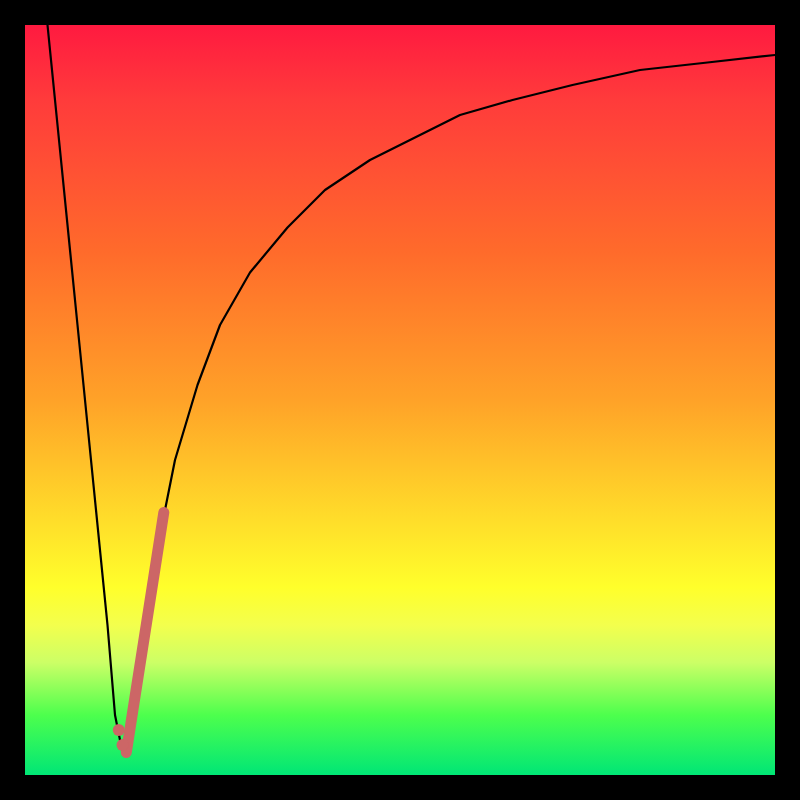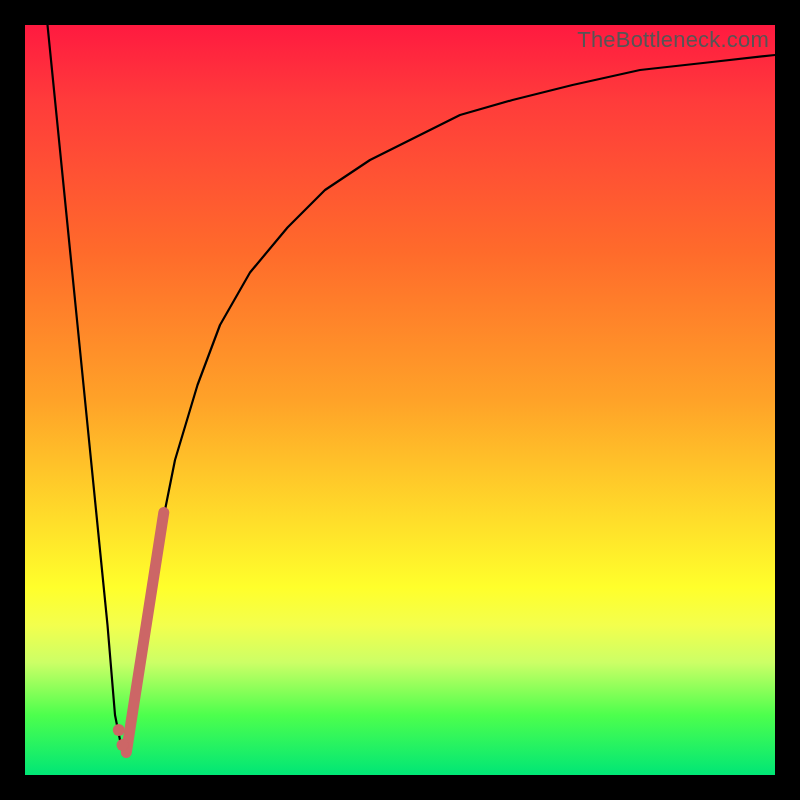--- a/index.html
+++ b/index.html
@@ -52,21 +52,20 @@
     top: 0;
     width: 750px;
     height: 750px;
     overflow: visible;
   }
 </style>
 </head>
 <body>
 <div class="frame">
   <div class="plot-area">
-    <div class="watermark">TheBottleneck.com</div>
     <svg class="curves" viewBox="0 0 750 750" preserveAspectRatio="none">
       <path id="black-curve" fill="none" stroke="#000" stroke-width="2.2" stroke-linejoin="round" stroke-linecap="round" d="M22.5 0.0 L37.5 150.0 L52.5 300.0 L67.5 450.0 L82.5 600.0 L90.0 690.0 L97.5 727.5 L105.0 705.0 L120.0 600.0 L135.0 510.0 L150.0 435.0 L172.5 360.0 L195.0 300.0 L225.0 247.5 L262.5 202.5 L300.0 165.0 L345.0 135.0 L390.0 112.5 L435.0 90.0 L487.5 75.0 L547.5 60.0 L615.0 45.0 L682.5 37.5 L750.0 30.0"></path>
       <path id="pink-overlay" fill="none" stroke="#cc6666" stroke-width="11" stroke-linecap="round" d="M101.3 727.5 L138.8 487.5"></path>
       <circle id="pink-dot-a" r="6" fill="#cc6666" cx="97.5" cy="720"></circle>
       <circle id="pink-dot-b" r="6" fill="#cc6666" cx="93.75" cy="705"></circle>
     </svg>
   </div>
 </div>
 
 </body></html>

